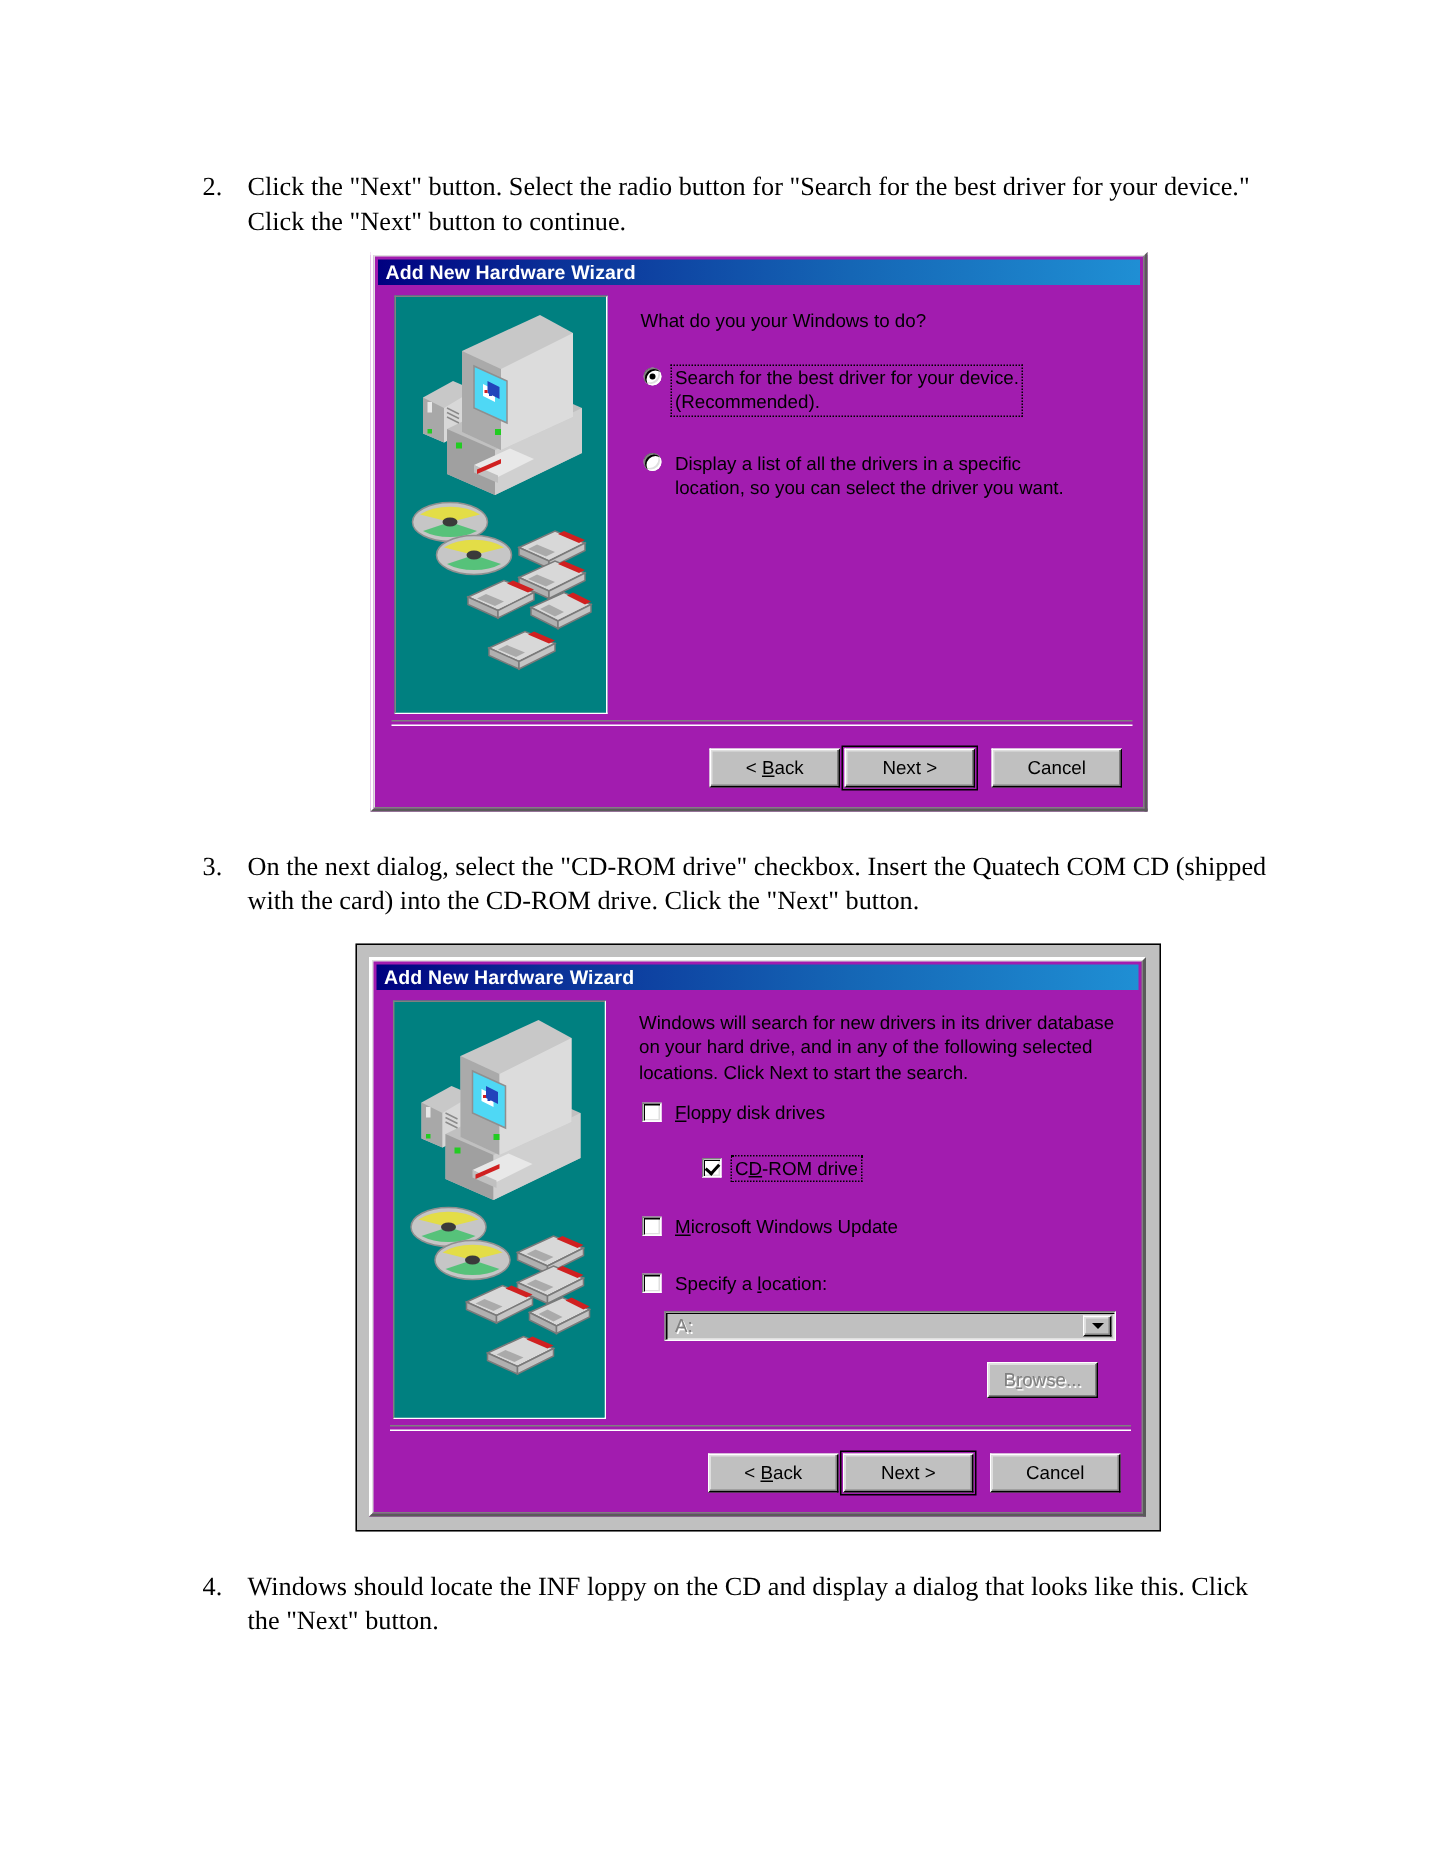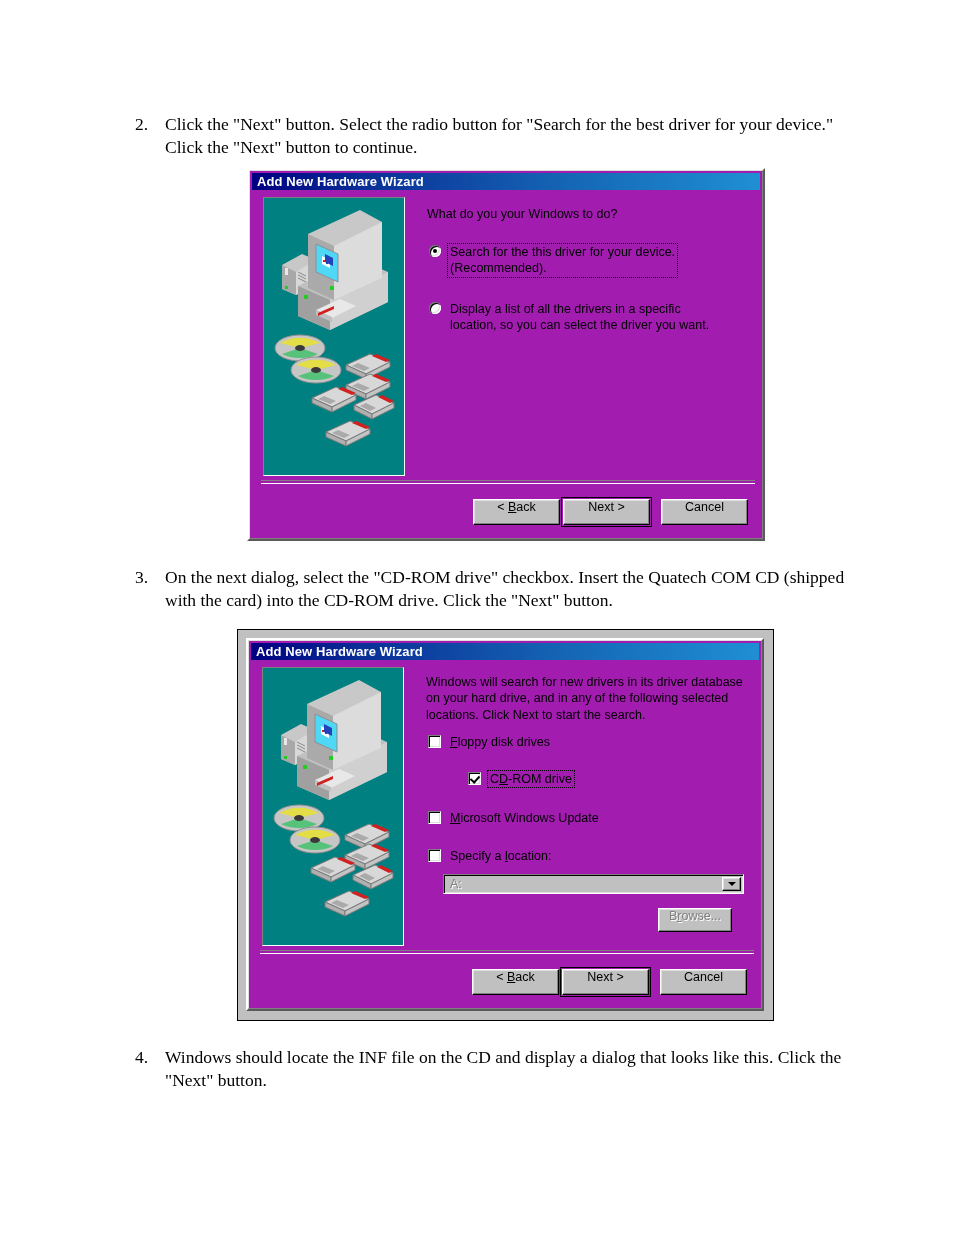--- a/index.html
+++ b/index.html
@@ -169,20 +169,21 @@
     font-family: "Liberation Sans", sans-serif;
     font-size: 12.5px;
     color: #000000;
     text-align: center;
     border-top: 1px solid #ffffff;
     border-left: 1px solid #ffffff;
     border-right: 1px solid #000000;
     border-bottom: 1px solid #000000;
     box-shadow: inset -1px -1px 0 0 #808080, inset 1px 1px 0 0 #dfdfdf;
     display: flex;
+    align-items: center;
     justify-content: center;
     white-space: nowrap;
   }
   .btn.default { outline: 1px solid #000000; outline-offset: 1px; }
   .btn.disabled { color: #808080; text-shadow: 1px 1px 0 #ffffff; }
 
   
   .combo {
     position: absolute;
     box-sizing: border-box;
@@ -336,21 +337,21 @@
         </g>
       </g>
     </svg>
   </div>
 
   <div class="dlg-text" style="left:178px; top:36px; width:320px;">What do you your Windows to do?</div>
 
   <div class="opt-row" style="left:180px; top:74px; width:260px;">
     <span class="radio checked"></span>
     <span class="opt-label focus">
-      <span>Search for the this driver for your device.</span><br>
+      <span>Search for the best driver for your device.</span><br>
       <span>(Recommended).</span>
     </span>
   </div>
 
   <div class="opt-row" style="left:180px; top:131px; width:290px;">
     <span class="radio"></span>
     <span class="opt-label">
       <span>Display a list of all the drivers in a specific</span><br>
       <span>location, so you can select the driver you want.</span>
     </span>
@@ -514,14 +515,14 @@
   <div class="btn default" style="left:314px; top:329px; width:87px; height:26px;">
     <span>Next &gt;</span>
   </div>
   <div class="btn" style="left:412px; top:329px; width:87px; height:26px;">
     <span>Cancel</span>
   </div>
 </div>
 
 <div class="step" style="left:135px; top:1046px; width:712px;">
   <span class="step-num">4.</span>
-  <span class="step-body">Windows should locate the INF file on the CD and display a dialog that looks like this.  Click the "Next" button.</span>
+  <span class="step-body">Windows should locate the INF loppy on the CD and display a dialog that looks like this.  Click the "Next" button.</span>
 </div>
 
 </body></html>

